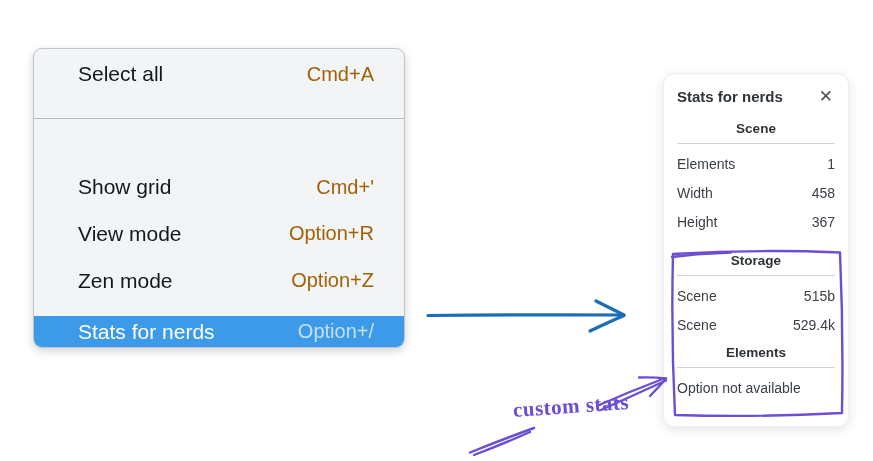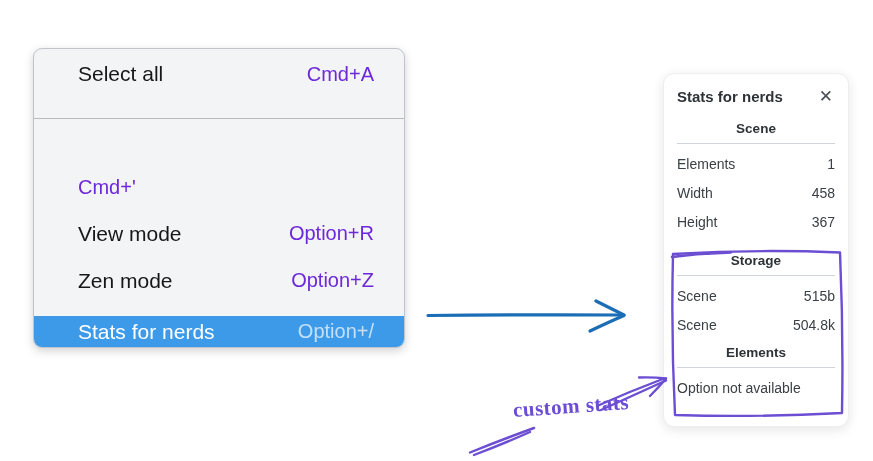--- a/index.html
+++ b/index.html
@@ -18,21 +18,21 @@
   .context-menu{
     position:absolute;left:33px;top:48px;width:372px;height:300px;
     background:#f3f4f5;border:1px solid #bfc5cb;border-radius:9px;
     box-shadow:0 3px 10px rgba(0,0,0,.18);
     display:flex;flex-direction:column;overflow:hidden;gap:18px;
   }
   .menu-item{
     display:flex;align-items:center;justify-content:space-between;
     padding:0 30px 0 44px;font-size:21px;color:#15181b;cursor:default;
   }
-  .menu-item .shortcut{color:#6d28d9;font-size:20px;}
+  .menu-item .shortcut{color:#a16207;font-size:20px;}
   .menu-item.first{height:79px;}
   .menu-divider{height:1px;background:#b7bcc1;flex:none;}
   .menu-gap{height:18px;flex:none;}
   .menu-item.std{height:45px;}
   .menu-item.highlighted{
     height:48px;margin-top:3px;
     background:var(--highlight-blue,#3d9ae9);color:#fff;
   }
   .menu-item.highlighted .shortcut{color:#c3e0f8;}
 
@@ -79,20 +79,21 @@
 <body>
 
 <div class="context-menu">
   <div class="menu-item first">
     <span>Select all</span>
     <span class="shortcut">Cmd+A</span>
   </div>
   <div class="menu-divider"></div>
   <div class="menu-gap"></div>
   <div class="menu-item std">
+    <span>Show grid</span>
     <span class="shortcut">Cmd+'</span>
   </div>
   <div class="menu-item std">
     <span>View mode</span>
     <span class="shortcut">Option+R</span>
   </div>
   <div class="menu-item std">
     <span>Zen mode</span>
     <span class="shortcut">Option+Z</span>
   </div>
@@ -127,21 +128,21 @@
 
   <div class="sec-storage">
     <div class="section-heading">Storage</div>
     <div class="section-divider"></div>
     <div class="stat-row">
       <span class="stat-label">Scene</span>
       <span class="stat-value">515b</span>
     </div>
     <div class="stat-row">
       <span class="stat-label">Scene</span>
-      <span class="stat-value">504.8k</span>
+      <span class="stat-value">529.4k</span>
     </div>
   </div>
 
   <div class="sec-version">
     <div class="section-heading">Elements</div>
     <div class="section-divider"></div>
     <div class="version-note">Option not available</div>
   </div>
 </div>
 

